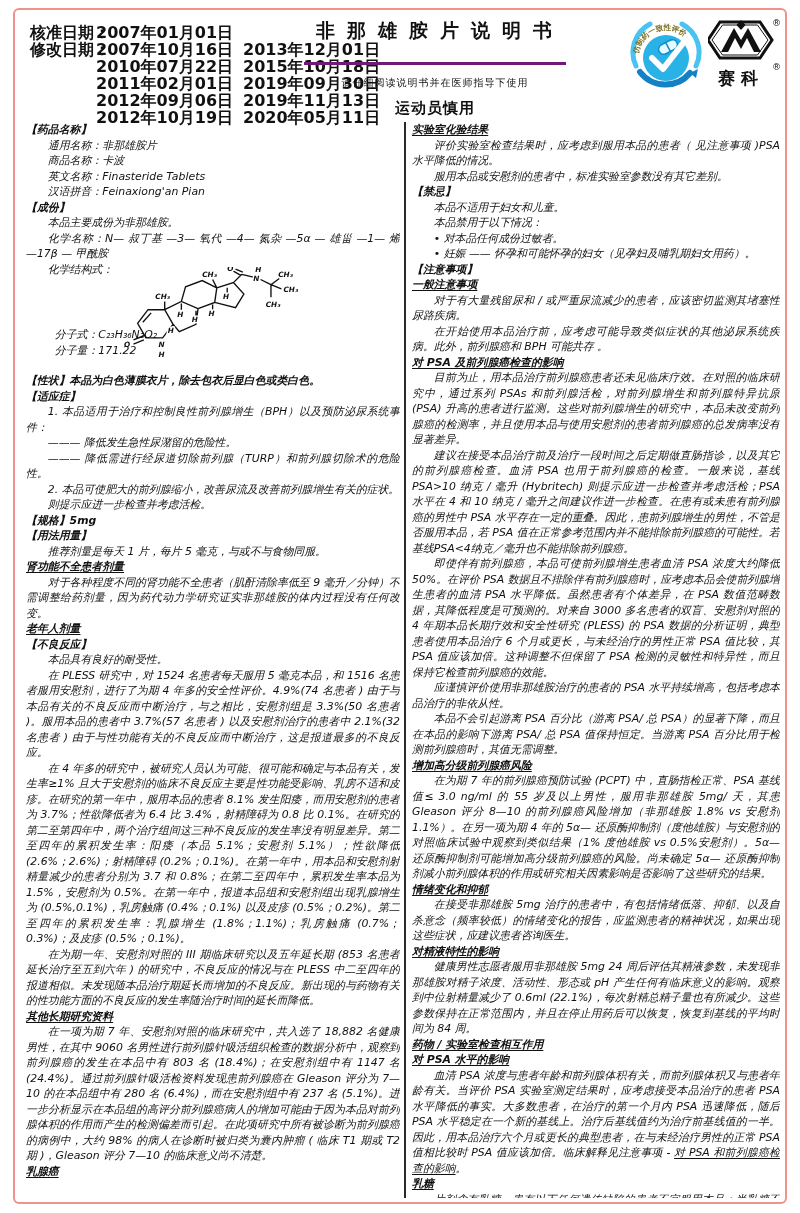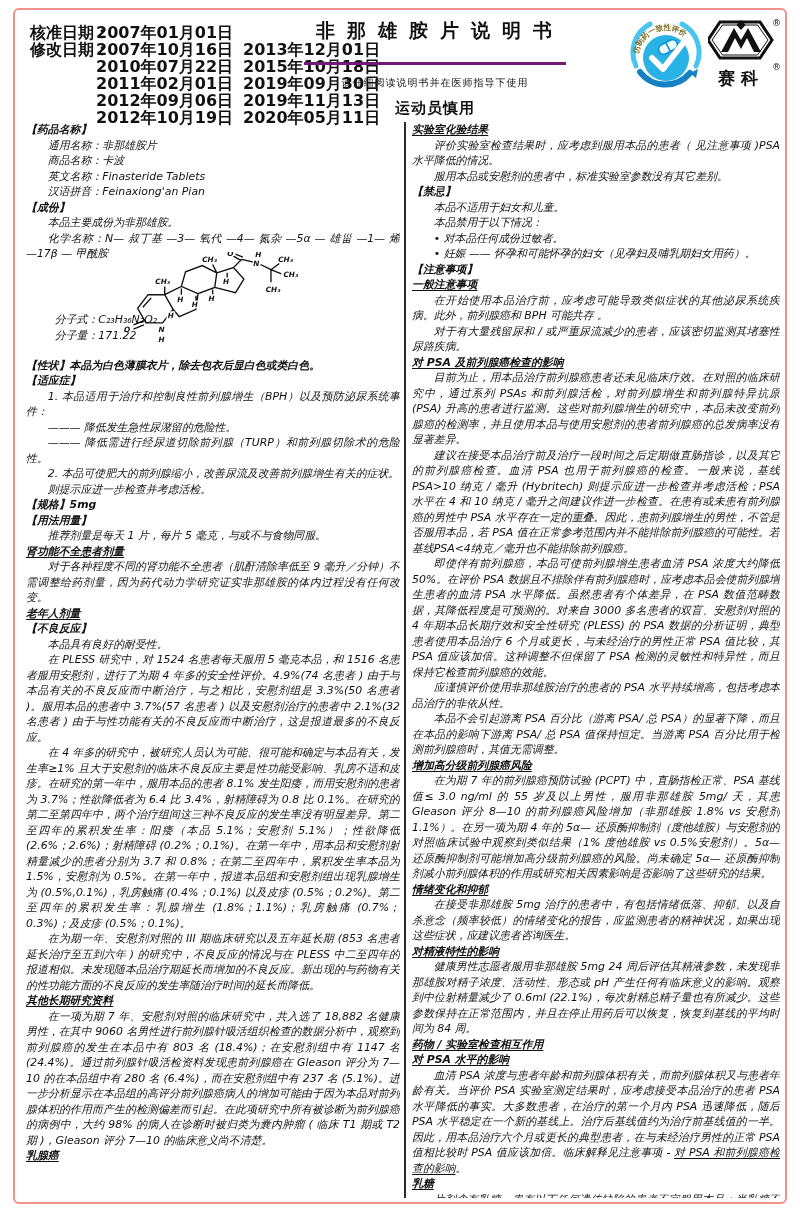--- a/index.html
+++ b/index.html
@@ -105,20 +105,21 @@
 <div class="divider"></div>
 <div class="col col-left" id="col-left">
     <div class="blk blk-h">【药品名称】</div>
     <div class="blk blk-p">通用名称：非那雄胺片</div>
     <div class="blk blk-p">商品名称：卡波</div>
     <div class="blk blk-p">英文名称：Finasteride Tablets</div>
     <div class="blk blk-p">汉语拼音：Feinaxiong'an Pian</div>
     <div class="blk blk-h">【成份】</div>
     <div class="blk blk-p">本品主要成份为非那雄胺。</div>
     <div class="blk blk-p">化学名称：N— 叔丁基 —3— 氧代 —4— 氮杂 —5α — 雄甾 —1— 烯 —17β — 甲酰胺</div>
+    <div class="blk blk-p">化学结构式：</div>
     <div class="structure">
       <svg width="200" height="100" viewBox="0 0 190 96">
         <path d="M10,74 L20,70 M10,70 L20,66 M22,68 L14,54 L24,41 L40,41 L48,55 L38,68 Z M19,53 L27,44 M40,41 L40,33 M40,41 L56,33 L72,40 L70,55 L54,62 L48,55 M56,33 L60,19 L76,13 L90,20 L88,34 L72,40 M90,20 L86,12 M90,20 L106,15 L116,26 L108,39 L88,34 M106,15 L114,7 M113,8 L106,4 M115,5 L108,2 M114,7 L126,10 M132,12 L142,17 L150,11 M142,17 L152,21 M142,17 L142,29 M56,35 L56,41 M70,42 L70,47 M86,36 L86,41 M100,20 L100,25" fill="none" stroke="#111" stroke-width="1.3"></path>
         <text x="1" y="77" font-size="7" font-weight="bold" fill="#111" paint-order="stroke" stroke="#fff" stroke-width="2.5">O</text>
         <text x="34" y="77" font-size="7" font-weight="bold" fill="#111" paint-order="stroke" stroke="#fff" stroke-width="2.5">N</text>
         <text x="34" y="86" font-size="7" font-weight="bold" fill="#111" paint-order="stroke" stroke="#fff" stroke-width="2.5">H</text>
         <text x="31" y="31" font-size="7" font-weight="bold" fill="#111" paint-order="stroke" stroke="#fff" stroke-width="2.5">CH₃</text>
         <text x="43" y="63" font-size="7" font-weight="bold" fill="#111" paint-order="stroke" stroke="#fff" stroke-width="2.5">H</text>
         <text x="52" y="48" font-size="7" font-weight="bold" fill="#111" paint-order="stroke" stroke="#fff" stroke-width="2.5">H</text>
         <text x="66" y="53" font-size="7" font-weight="bold" fill="#111" paint-order="stroke" stroke="#fff" stroke-width="2.5">H</text>
@@ -161,22 +162,22 @@
     <div class="blk blk-sub">实验室化验结果</div>
     <div class="blk blk-p">评价实验室检查结果时，应考虑到服用本品的患者（ 见注意事项 )PSA 水平降低的情况。</div>
     <div class="blk blk-p">服用本品或安慰剂的患者中，标准实验室参数没有其它差别。</div>
     <div class="blk blk-h">【禁忌】</div>
     <div class="blk blk-p">本品不适用于妇女和儿童。</div>
     <div class="blk blk-p">本品禁用于以下情况：</div>
     <div class="blk blk-p">• 对本品任何成份过敏者。</div>
     <div class="blk blk-p">• 妊娠 —— 怀孕和可能怀孕的妇女（见孕妇及哺乳期妇女用药）。</div>
     <div class="blk blk-h">【注意事项】</div>
     <div class="blk blk-sub">一般注意事项</div>
+    <div class="blk blk-p">对于有大量残留尿和 / 或严重尿流减少的患者，应该密切监测其堵塞性尿路疾病。</div>
     <div class="blk blk-p">在开始使用本品治疗前，应考虑可能导致类似症状的其他泌尿系统疾病。此外，前列腺癌和 BPH 可能共存 。</div>
-    <div class="blk blk-p">对于有大量残留尿和 / 或严重尿流减少的患者，应该密切监测其堵塞性尿路疾病。</div>
     <div class="blk blk-sub">对 PSA 及前列腺癌检查的影响</div>
     <div class="blk blk-p">目前为止，用本品治疗前列腺癌患者还未见临床疗效。在对照的临床研究中，通过系列 PSAs 和前列腺活检，对前列腺增生和前列腺特异抗原 (PSA) 升高的患者进行监测。这些对前列腺增生的研究中，本品未改变前列腺癌的检测率，并且使用本品与使用安慰剂的患者前列腺癌的总发病率没有显著差异。</div>
     <div class="blk blk-p">建议在接受本品治疗前及治疗一段时间之后定期做直肠指诊，以及其它的前列腺癌检查。血清 PSA 也用于前列腺癌的检查。一般来说，基线 PSA&gt;10 纳克 / 毫升 (Hybritech) 则提示应进一步检查并考虑活检；PSA 水平在 4 和 10 纳克 / 毫升之间建议作进一步检查。在患有或未患有前列腺癌的男性中 PSA 水平存在一定的重叠。因此，患前列腺增生的男性，不管是否服用本品，若 PSA 值在正常参考范围内并不能排除前列腺癌的可能性。若基线PSA&lt;4纳克／毫升也不能排除前列腺癌。</div>
     <div class="blk blk-p">即使伴有前列腺癌，本品可使前列腺增生患者血清 PSA 浓度大约降低 50%。在评价 PSA 数据且不排除伴有前列腺癌时，应考虑本品会使前列腺增生患者的血清 PSA 水平降低。虽然患者有个体差异，在 PSA 数值范畴数据，其降低程度是可预测的。对来自 3000 多名患者的双盲、安慰剂对照的 4 年期本品长期疗效和安全性研究 (PLESS) 的 PSA 数据的分析证明，典型患者使用本品治疗 6 个月或更长，与未经治疗的男性正常 PSA 值比较，其 PSA 值应该加倍。这种调整不但保留了 PSA 检测的灵敏性和特异性，而且保持它检查前列腺癌的效能。</div>
     <div class="blk blk-p">应谨慎评价使用非那雄胺治疗的患者的 PSA 水平持续增高，包括考虑本品治疗的非依从性。</div>
     <div class="blk blk-p">本品不会引起游离 PSA 百分比（游离 PSA/ 总 PSA）的显著下降，而且在本品的影响下游离 PSA/ 总 PSA 值保持恒定。当游离 PSA 百分比用于检测前列腺癌时，其值无需调整。</div>
     <div class="blk blk-sub">增加高分级前列腺癌风险</div>
     <div class="blk blk-p">在为期 7 年的前列腺癌预防试验 (PCPT) 中，直肠指检正常、PSA 基线值≤ 3.0 ng/ml 的 55 岁及以上男性，服用非那雄胺 5mg/ 天，其患 Gleason 评分 8—10 的前列腺癌风险增加（非那雄胺 1.8% vs 安慰剂 1.1%）。在另一项为期 4 年的 5α— 还原酶抑制剂（度他雄胺）与安慰剂的对照临床试验中观察到类似结果（1% 度他雄胺 vs 0.5%安慰剂）。5α— 还原酶抑制剂可能增加高分级前列腺癌的风险。尚未确定 5α— 还原酶抑制剂减小前列腺体积的作用或研究相关因素影响是否影响了这些研究的结果。</div>
     <div class="blk blk-sub">情绪变化和抑郁</div>
     <div class="blk blk-p">在接受非那雄胺 5mg 治疗的患者中，有包括情绪低落、抑郁、以及自杀意念（频率较低）的情绪变化的报告，应监测患者的精神状况，如果出现这些症状，应建议患者咨询医生。</div>

